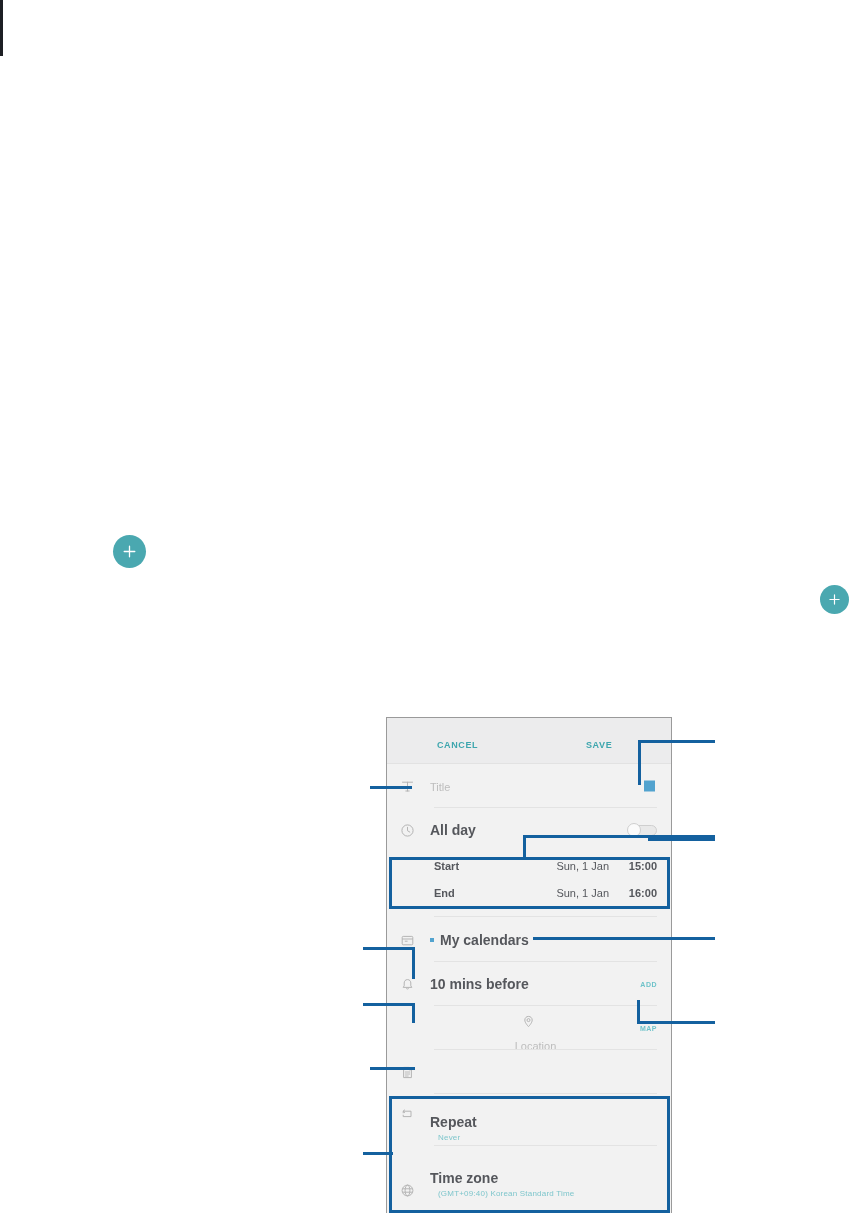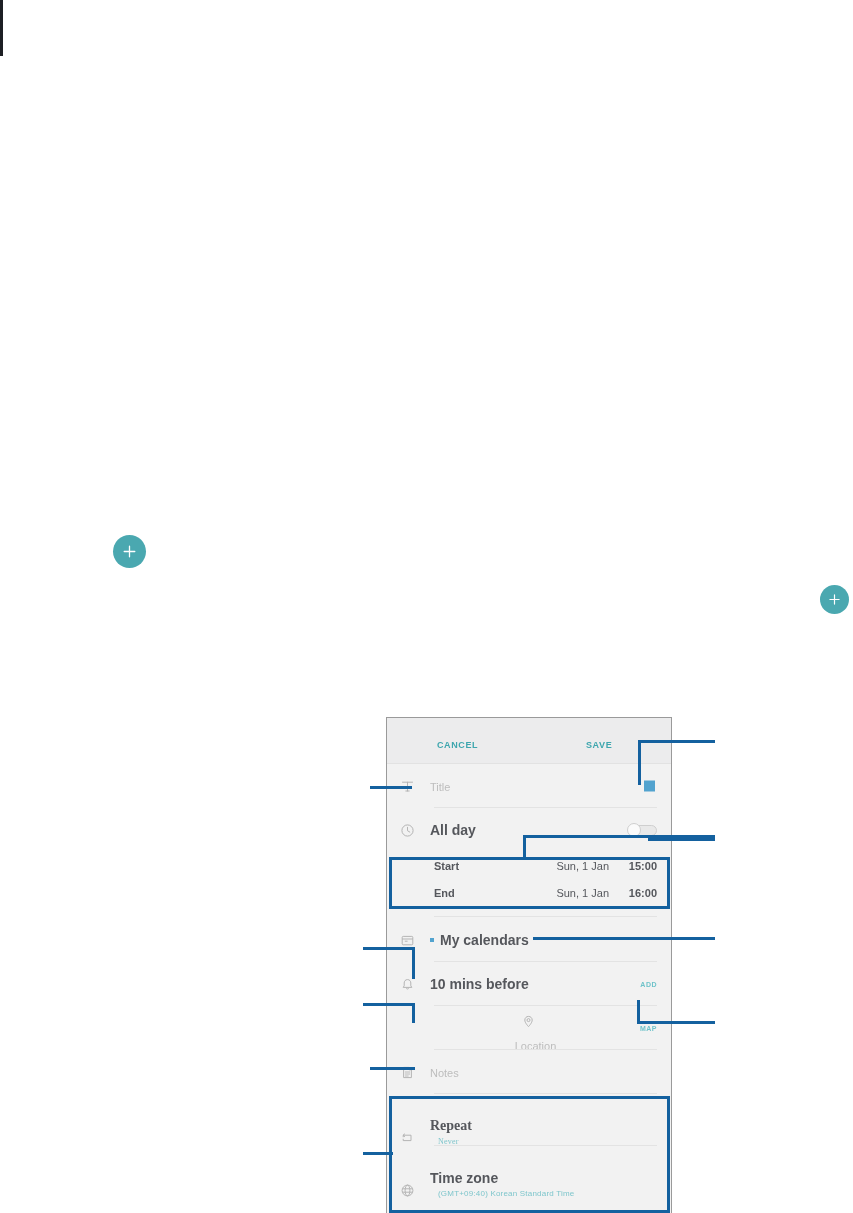--- a/index.html
+++ b/index.html
@@ -187,21 +187,21 @@
     font-weight: bold;
     letter-spacing: .5px;
     color: #6fc3ca;
   }
 
   
   .row-loc { height: 44px; flex-direction: column; }
   
   .row-notes { height: 44px; }
   
-  .row-repeat { height: 52px; align-items: flex-end; padding-top: 12px; font-family: Liberation Serif, serif; }
+  .row-repeat { height: 52px; align-items: flex-start; padding-top: 12px; }
   .row-repeat .ico { padding-top: 1px; }
   
   .row-tz { height: 52px; align-items: flex-end; padding-top: 12px; }
   .row-tz .ico { padding-top: 1px; }
 
   
   .cal-line {
     position: absolute;
     background: #14619f;
   }
@@ -325,23 +325,20 @@
     </div>
 
     <div class="row row-notes">
       <div class="ico">
         <svg width="15" height="15" viewBox="0 0 15 15" aria-hidden="true">
           <path d="M3.6 2.4 H9.2 L11.4 4.6 V12.6 H3.6 Z" stroke="#b4b4b4" stroke-width="1" fill="none" stroke-linejoin="round"></path>
           <path d="M9.0 2.5 V4.8 H11.3" stroke="#b4b4b4" stroke-width="1" fill="none"></path>
           <path d="M5.3 7.0 H9.7 M5.3 9.0 H9.7 M5.3 11.0 H8.2" stroke="#b4b4b4" stroke-width="0.9" stroke-linecap="round"></path>
         </svg>
       </div>
-      <div class="body">
-        <span class="lbl-ph">Notes</span>
-      </div>
       <div class="divider" style="bottom:0;"></div>
     </div>
 
     <div class="row row-repeat">
       <div class="ico">
         <svg width="15" height="15" viewBox="0 0 15 15" aria-hidden="true">
           <path d="M3.2 6.2 V4.2 H11.0 V9.6 H3.2 V7.8" stroke="#b4b4b4" stroke-width="1" fill="none" stroke-linejoin="round"></path>
           <path d="M4.6 3.0 L3.0 4.3 L4.6 5.6" stroke="#b4b4b4" stroke-width="1" fill="none" stroke-linecap="round" stroke-linejoin="round"></path>
         </svg>
       </div>

